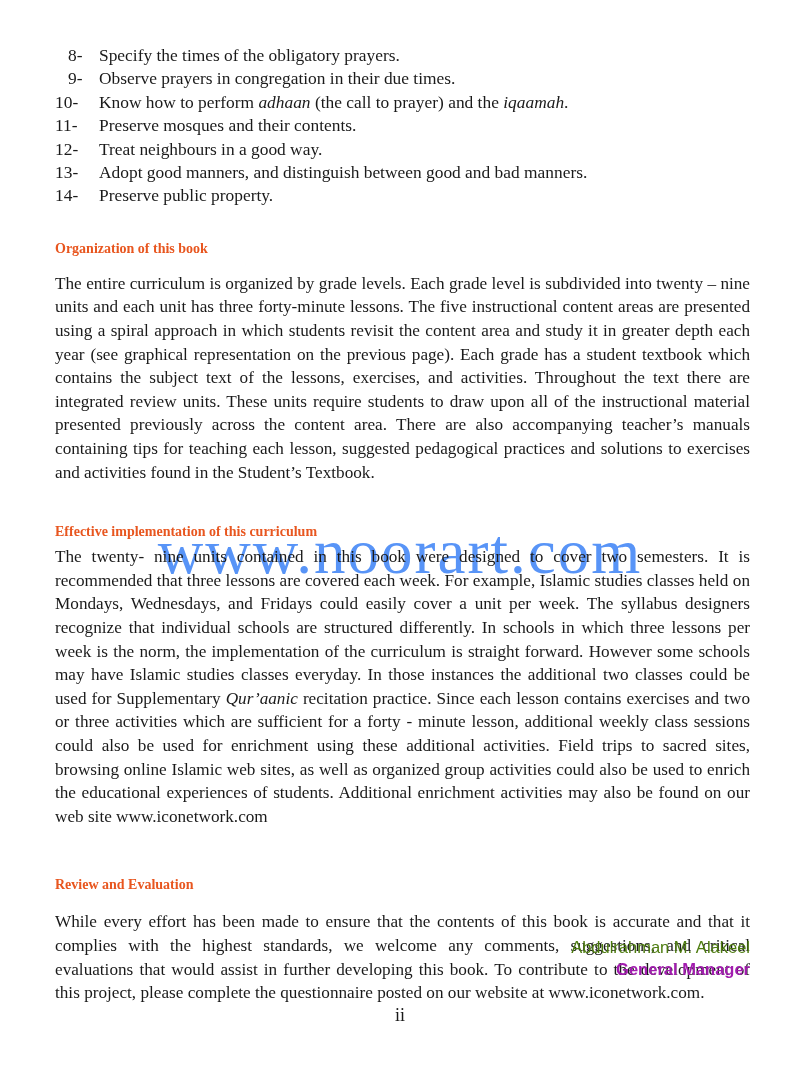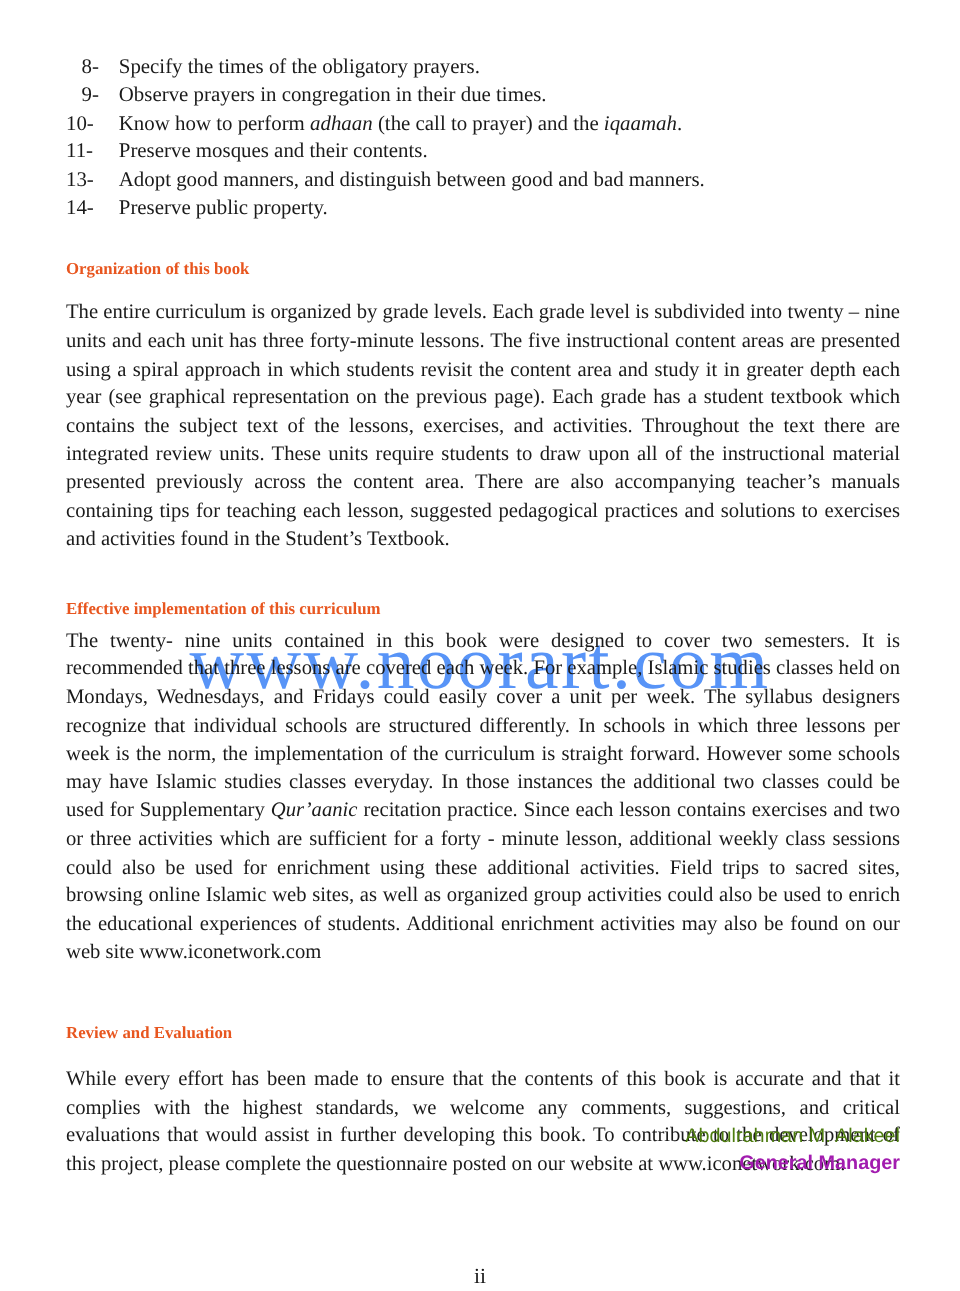--- a/index.html
+++ b/index.html
@@ -125,21 +125,21 @@
     font-size: 16.5px;
     line-height: 22px;
     font-weight: bold;
     color: #a21caf;
   }
 
   
   .page-number {
     position: absolute;
     left: 0;
-    top: 1052px;
+    top: 1004px;
     width: 800px;
     text-align: center;
     font-size: 18px;
     line-height: 22px;
     color: #1a1a1a;
     z-index: 10;
   }
 </style>
 </head>
 <body style="background: rgb(255, 255, 255);">
@@ -159,20 +159,24 @@
         <span class="li-num w-narrow">9-</span>
         <span class="li-text"><span>Observe prayers in congregation in their due times.</span></span>
       </li>
       <li>
         <span class="li-num w-wide">10-</span>
         <span class="li-text"><span>Know  how to perform </span><i>adhaan</i><span> (the call to prayer) and the </span><i>iqaamah</i><span>.</span></span>
       </li>
       <li>
         <span class="li-num w-wide">11-</span>
         <span class="li-text"><span>Preserve mosques and their contents.</span></span>
+      </li>
+      <li>
+        <span class="li-num w-wide">12-</span>
+        <span class="li-text"><span>Treat neighbours in a good way.</span></span>
       </li>
       <li>
         <span class="li-num w-wide">13-</span>
         <span class="li-text"><span>Adopt good manners, and distinguish between good and bad manners.</span></span>
       </li>
       <li>
         <span class="li-num w-wide">14-</span>
         <span class="li-text"><span>Preserve public property.</span></span>
       </li>
     </ol>

